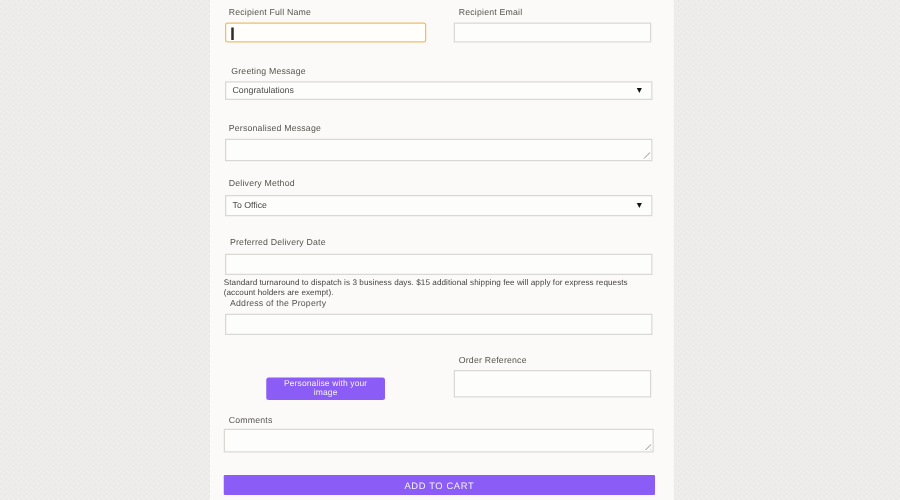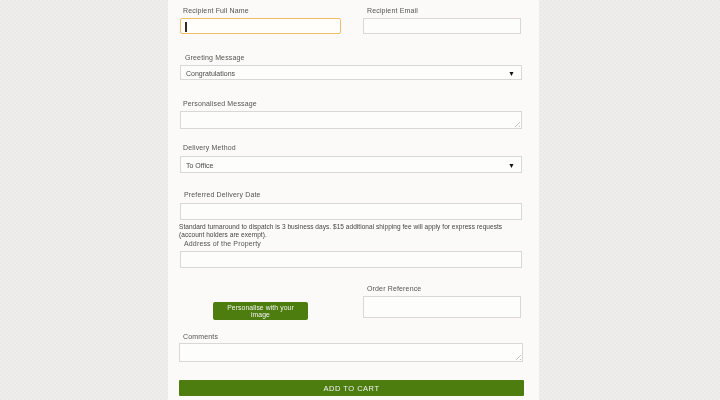--- a/index.html
+++ b/index.html
@@ -17,21 +17,21 @@
   .tbox{position:absolute;box-sizing:border-box;background:#fdfdfc;border:1px solid #d9d8d4;outline:none;padding:0 4px;font-family:"Liberation Sans",sans-serif;font-size:7px;color:#4a4a46;}
   .tbox.focused{border:1.5px solid #eebe6b;border-radius:2px;background:#fffefb;}
   .caret{position:absolute;left:4px;top:2.5px;width:1.5px;height:10px;background:#2e2d2a;}
   .selbox{position:absolute;box-sizing:border-box;background:#fdfdfc;border:1px solid #d9d8d4;cursor:pointer;}
   .selbox .selval{position:absolute;left:5px;top:50%;transform:translateY(-50%);font-size:7px;color:#4a4a46;white-space:nowrap;}
   .selbox .arrow{position:absolute;right:6px;top:50%;transform:translateY(-50%);font-size:7px;color:#141414;line-height:7px;}
   .resize-handle{position:absolute;right:1px;bottom:1px;width:7px;height:7px;
     background-image:repeating-linear-gradient(135deg,#c6c5c1 0,#c6c5c1 1px,transparent 1px,transparent 3px);
     clip-path:polygon(100% 0,100% 100%,0 100%);}
   .helper{position:absolute;font-size:6.5px;line-height:7.6px;color:#45433f;letter-spacing:0.05px;}
-  .btn-dark{position:absolute;box-sizing:border-box;background:#4d7c0f;color:#f4f4f4;border:none;cursor:pointer;
+  .btn-dark{position:absolute;box-sizing:border-box;background:#8b5cf6;color:#f4f4f4;border:none;cursor:pointer;
     font-family:"Liberation Sans",sans-serif;display:flex;align-items:center;justify-content:center;}
   .btn-personalise{border-radius:2px;font-size:6.8px;letter-spacing:0.1px;}
   .btn-cart{font-size:7.5px;letter-spacing:0.5px;border-radius:1px;}
 </style>
 </head>
 <body>
 
 <div class="stage">
   <div class="panel">
 

